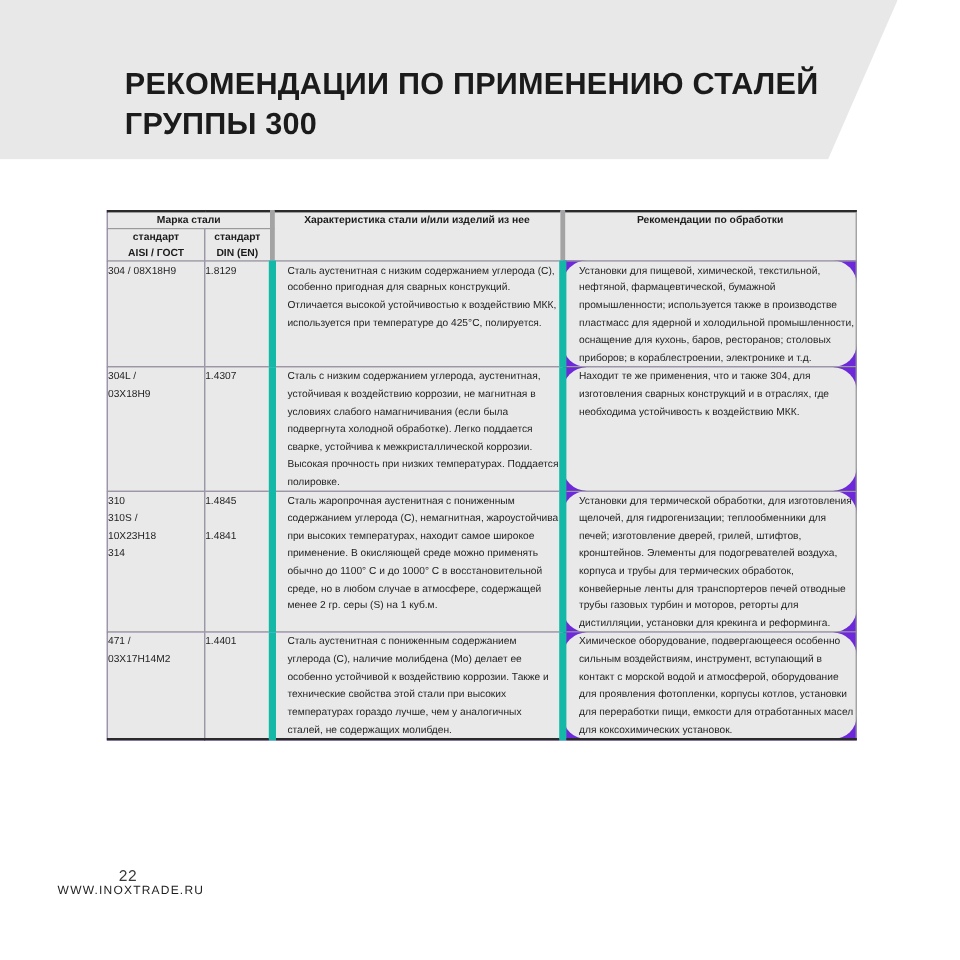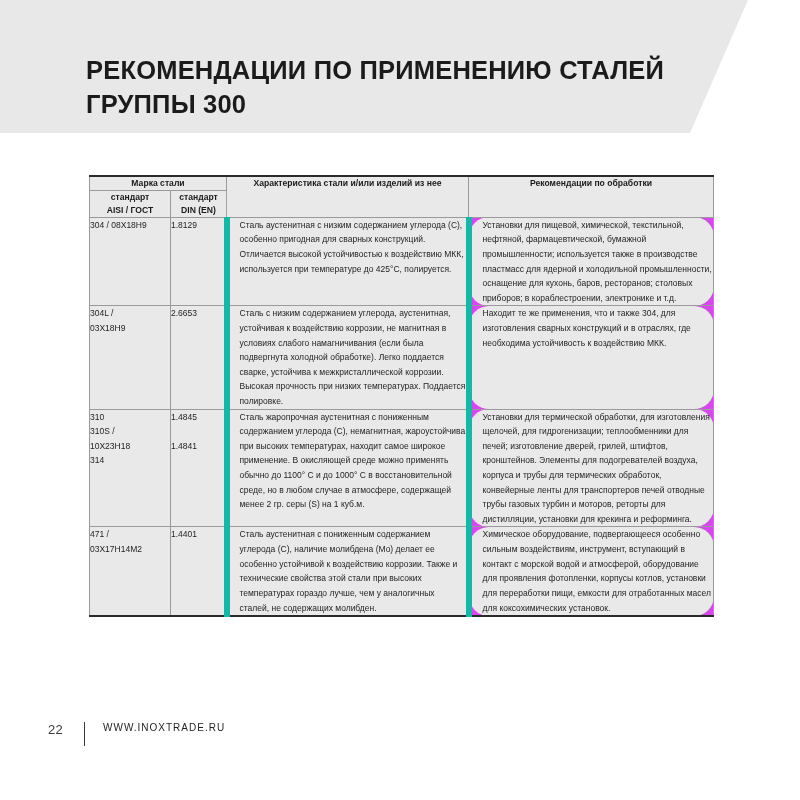--- a/index.html
+++ b/index.html
@@ -31,21 +31,21 @@
   }
   .banner-inner {
     position: absolute;
     top: 0;
     left: 0;
     width: 760px;
     height: 133px;
   }
   .page-title {
     position: absolute;
-    left: 86px;
+    left: 104px;
     top: 37px;
     width: 620px;
     font-size: 25.5px;
     font-weight: bold;
     line-height: 1.33;
     letter-spacing: 0.2px;
     color: #1b1b1b;
     white-space: pre-line;
   }
 
@@ -53,21 +53,21 @@
   .table-wrap {
     position: absolute;
     left: 89px;
     top: 175px;
     width: 624px;
   }
   table.steel {
     border-collapse: collapse;
     width: 624px;
     table-layout: fixed;
-    background: #d946ef;
+    background: #6d28d9;
   }
   table.steel td, table.steel th {
     border: 1px solid #9a9a9a;
     vertical-align: top;
     background: #e9e9e9;
     padding: 0;
   }
   
   table.steel {
     border-top: 2px solid #2a2a2a;
@@ -105,29 +105,31 @@
   tbody td.cell-char, tbody td.cell-rec {
     border-left: 6px solid #14b8a6;
   }
   tbody td.cell-char { padding-left: 10px; }
   tbody td.cell-rec  { padding-left: 11px; border-radius: 20px; }
   .col-aisi { width: 81px; }
   .col-din  { width: 56px; }
   .col-char { width: 242px; }
   .col-rec  { width: 245px; }
 
-  thead th.h-char, thead th.h-rec { border-left: 1px solid #a3a3a3; }
+  thead th.h-char, thead th.h-rec { border-left: 4px solid #a3a3a3; }
 
   
   .footer {
     position: absolute;
     left: 48px;
     top: 722px;
     display: flex;
+    align-items: center;
     height: 26px;
+    flex-direction: column;
   }
   .footer-page {
     font-size: 13px;
     color: #3a3a3a;
     letter-spacing: 0.3px;
     min-width: 20px;
   }
   .footer-divider {
     width: 1px;
     height: 24px;
@@ -173,21 +175,21 @@
     <tbody>
       <tr>
         <td class="cell-aisi">304 / 08Х18Н9</td>
         <td class="cell-din">1.8129</td>
         <td class="cell-char">Сталь аустенитная с низким содержанием углерода (С),  особенно пригодная для сварных конструкций.  Отличается высокой устойчивостью к воздействию МКК, используется при температуре до 425°С, полируется.</td>
         <td class="cell-rec">Установки для пищевой, химической, текстильной, нефтяной, фармацевтической, бумажной промышленности; используется также в производстве пластмасс для ядерной и холодильной промышленности, оснащение для кухонь, баров, ресторанов;  столовых приборов; в кораблестроении, электронике и т.д.</td>
       </tr>
       <tr>
         <td class="cell-aisi">304L /
 03Х18Н9</td>
-        <td class="cell-din">2.6653</td>
+        <td class="cell-din">1.4307</td>
         <td class="cell-char">Сталь с низким содержанием углерода, аустенитная, устойчивая к воздействию коррозии, не магнитная в условиях слабого намагничивания (если была подвергнута холодной обработке). Легко поддается сварке, устойчива к межкристаллической коррозии. Высокая прочность при низких температурах. Поддается полировке.</td>
         <td class="cell-rec">Находит те же применения, что и также 304, для изготовления сварных конструкций и в отраслях, где необходима устойчивость к воздействию МКК.</td>
       </tr>
       <tr>
         <td class="cell-aisi">310
 310S /
 10Х23Н18
 314</td>
         <td class="cell-din">1.4845
 

